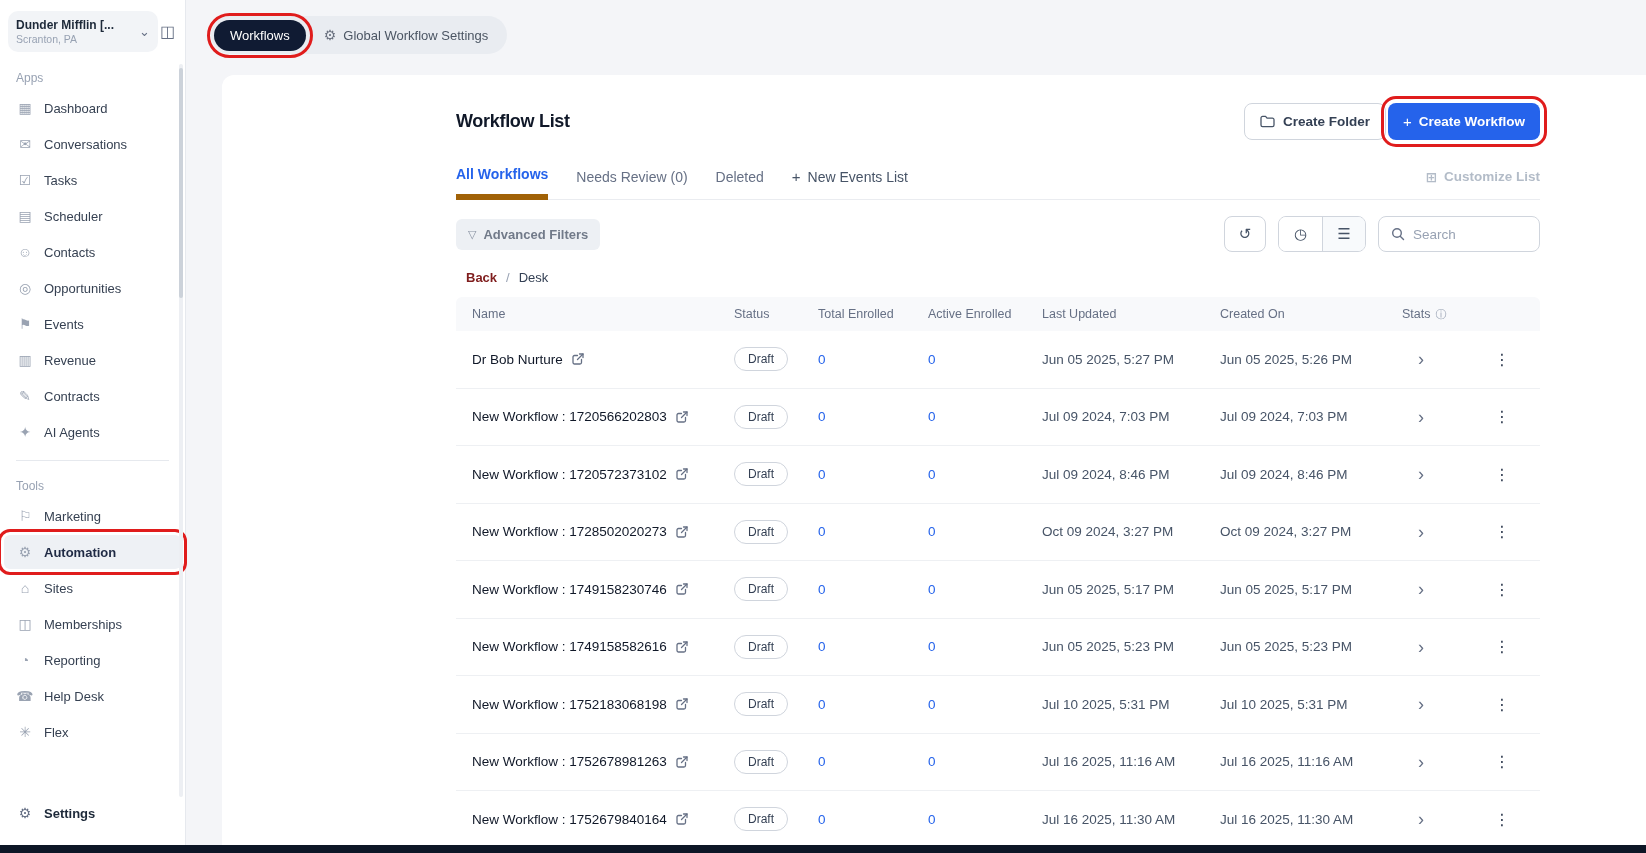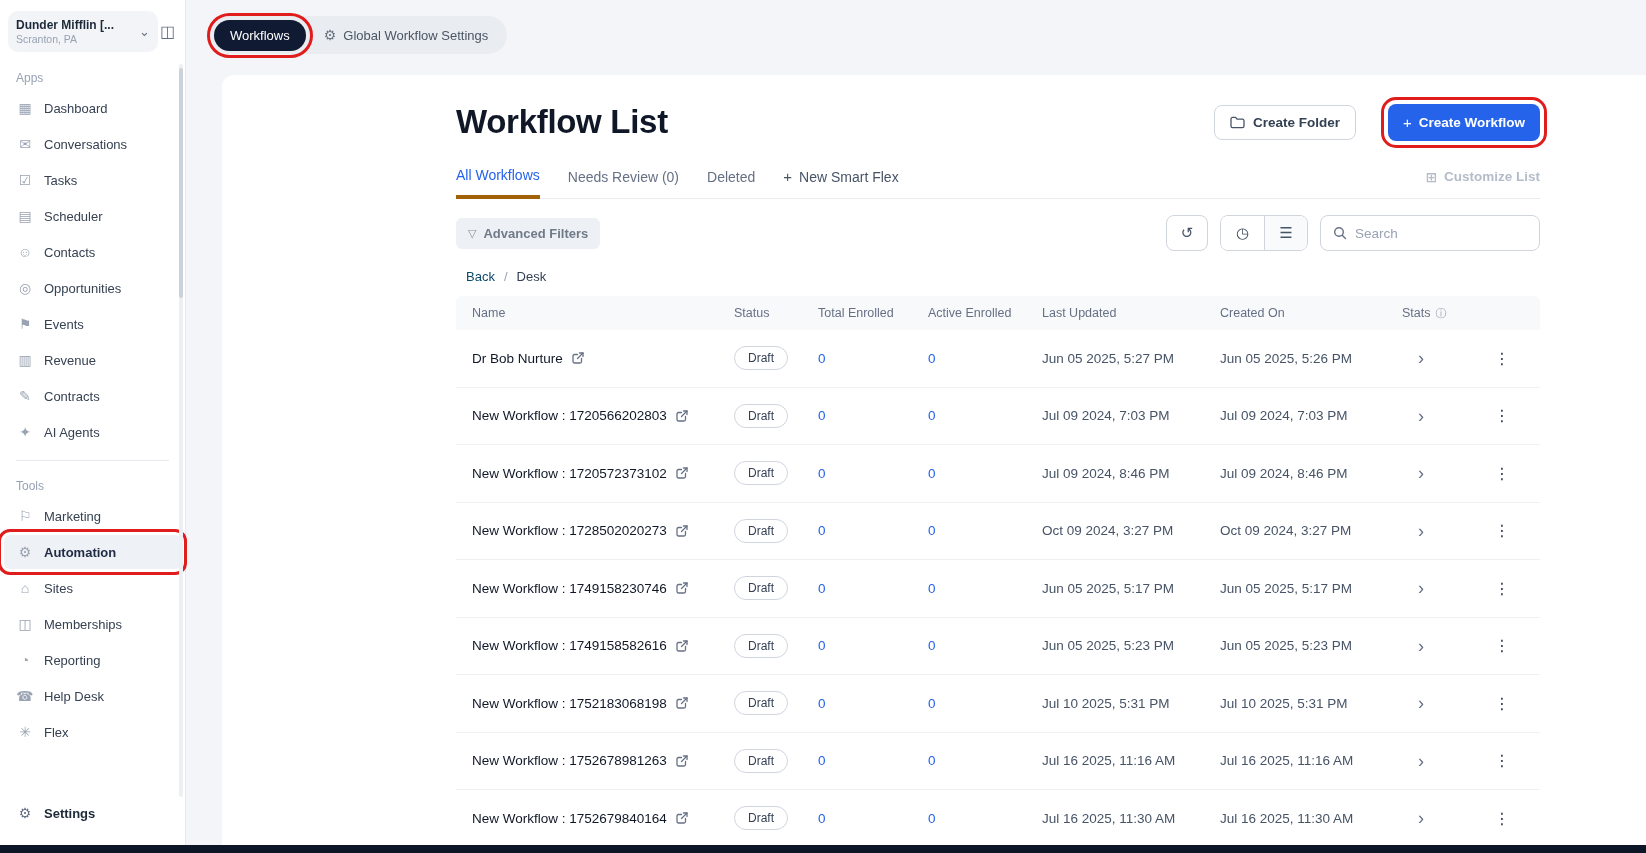--- a/index.html
+++ b/index.html
@@ -31,47 +31,47 @@
   .pill-group { position:absolute; left:24px; top:16px; display:flex; align-items:center; background:#e9ecf1; border-radius:20px; padding:3px; gap:2px; }
   .pill { border:none; cursor:pointer; font-size:13px; border-radius:16px; padding:8px 16px; display:flex; align-items:center; gap:7px; font-family:inherit; }
   .pill-dark { background:#101b33; color:#fff; font-weight:400; }
   .pill-light { background:transparent; color:#4b5563; }
   .pill-light .gear { color:#6b7280; font-size:14px; }
 
   
   .card { position:absolute; left:222px; top:75px; right:0; bottom:8px; background:#fff; border-top-left-radius:12px; overflow:hidden; }
   .content { width:1084px; margin-left:234px; padding-top:28px; }
   .title-row { display:flex; align-items:center; justify-content:space-between; }
-  h1 { font-size:33px; font-weight:700; color:#101828; letter-spacing:-0.3px; }
-  .title-actions { display:flex; gap:32px; align-items:center; }
+  h1 { font-size:18px; font-weight:700; color:#101828; letter-spacing:-0.3px; }
+  .title-actions { display:flex; gap:2px; }
   .btn-outline { display:flex; align-items:center; gap:8px; background:#fff; border:1px solid #d0d5dd; border-radius:8px; padding:9px 15px; font-size:13.5px; font-weight:600; color:#344054; cursor:pointer; font-family:inherit; }
   .btn-primary { display:flex; align-items:center; gap:7px; background:#2563eb; border:none; border-radius:8px; padding:10px 15px; font-size:13.5px; font-weight:600; color:#fff; cursor:pointer; font-family:inherit; }
   .btn-primary .plus { font-size:15px; font-weight:500; }
 
   .tabs-row { display:flex; align-items:center; gap:28px; margin-top:26px; border-bottom:1px solid #eaecf0; }
   .tab { font-size:14px; color:#667085; font-weight:500; padding-bottom:12px; cursor:pointer; }
-  .tab.active { color:#2563eb; font-weight:400; border-bottom:4px solid #a16207; margin-bottom:-1px; }
+  .tab.active { color:#2563eb; font-weight:700; border-bottom:6px solid #a16207; margin-bottom:-1px; }
   .tab.new-smart { color:#475467; display:flex; gap:7px; align-items:center; }
   .tab .plus-sm { font-size:15px; color:#475467; }
   .customize { margin-left:auto; display:flex; align-items:center; gap:7px; color:#b3bcc8; font-size:13.5px; font-weight:600; padding-bottom:12px; cursor:pointer; }
 
   .filter-row { display:flex; align-items:center; justify-content:space-between; margin-top:16px; }
   .adv-filters { display:flex; align-items:center; gap:7px; background:#edf0f4; border:none; border-radius:6px; padding:8px 12px; font-size:13px; font-weight:600; color:#717a89; cursor:pointer; font-family:inherit; }
   .adv-filters .f-icon { font-size:11px; color:#8a93a3; }
   .right-tools { display:flex; align-items:center; gap:12px; }
   .icon-btn { width:42px; height:36px; background:#fff; border:1px solid #d0d5dd; border-radius:8px; color:#475467; font-size:15px; cursor:pointer; }
   .icon-pair { display:flex; border:1px solid #d0d5dd; border-radius:8px; overflow:hidden; }
   .icon-pair button { width:43px; height:34px; background:#fff; border:none; color:#475467; font-size:15px; cursor:pointer; }
   .icon-pair button + button { border-left:1px solid #d0d5dd; background:#f8fafc; }
-  .search-box { display:flex; align-items:center; gap:8px; width:220px; height:36px; background:#fff; border:1px solid #d0d5dd; border-radius:8px; padding:0 12px; }
+  .search-box { display:flex; align-items:center; gap:8px; width:162px; height:36px; background:#fff; border:1px solid #d0d5dd; border-radius:8px; padding:0 12px; }
   .search-box input { border:none; outline:none; flex:1; font-size:13.5px; color:#344054; font-family:inherit; min-width:0; background:transparent; }
   .search-box input::placeholder { color:#98a2b3; }
 
   .breadcrumb { display:flex; align-items:center; gap:9px; margin-top:18px; font-size:13px; padding-left:10px; }
-  .bc-back { color:#0c4a6e; cursor:pointer; }
+  .bc-back { color:#7f1d1d; cursor:pointer;font-weight:bold; }
   .bc-sep { color:#98a2b3; }
   .bc-cur { color:#344054; cursor:pointer; }
 
   .table { margin-top:12px; }
   .trow { display:grid; grid-template-columns:262px 84px 110px 114px 178px 182px 70px 1fr; align-items:center; padding-left:16px; }
   .thead { background:#f8f9fb; height:34px; border-radius:6px 6px 0 0; font-size:12.5px; color:#667085; font-weight:500; }
   .tbody-row { height:57.5px; border-bottom:1px solid #eef0f3; font-size:13.5px; background:#fff; }
   .cell-name { display:flex; align-items:center; gap:9px; font-weight:500; color:#101828; cursor:pointer; }
   .extlink { display:inline-flex; cursor:pointer; }
   .badge { display:inline-block; border:1px solid #d0d5dd; border-radius:16px; padding:4px 13px; font-size:12px; color:#344054; background:#fff; }
@@ -222,21 +222,21 @@
           </button>
         </div>
       </div>
 
       <div class="tabs-row">
         <div class="tab active">All Workflows</div>
         <div class="tab">Needs Review (0)</div>
         <div class="tab">Deleted</div>
         <div class="tab new-smart">
           <span class="plus-sm">+</span>
-          <span>New Smart Flex</span>
+          <span>New Events List</span>
         </div>
         <div class="customize">
           <span>⊞</span>
           <span>Customize List</span>
         </div>
       </div>
 
       <div class="filter-row">
         <button class="adv-filters">
           <span class="f-icon">▽</span>

